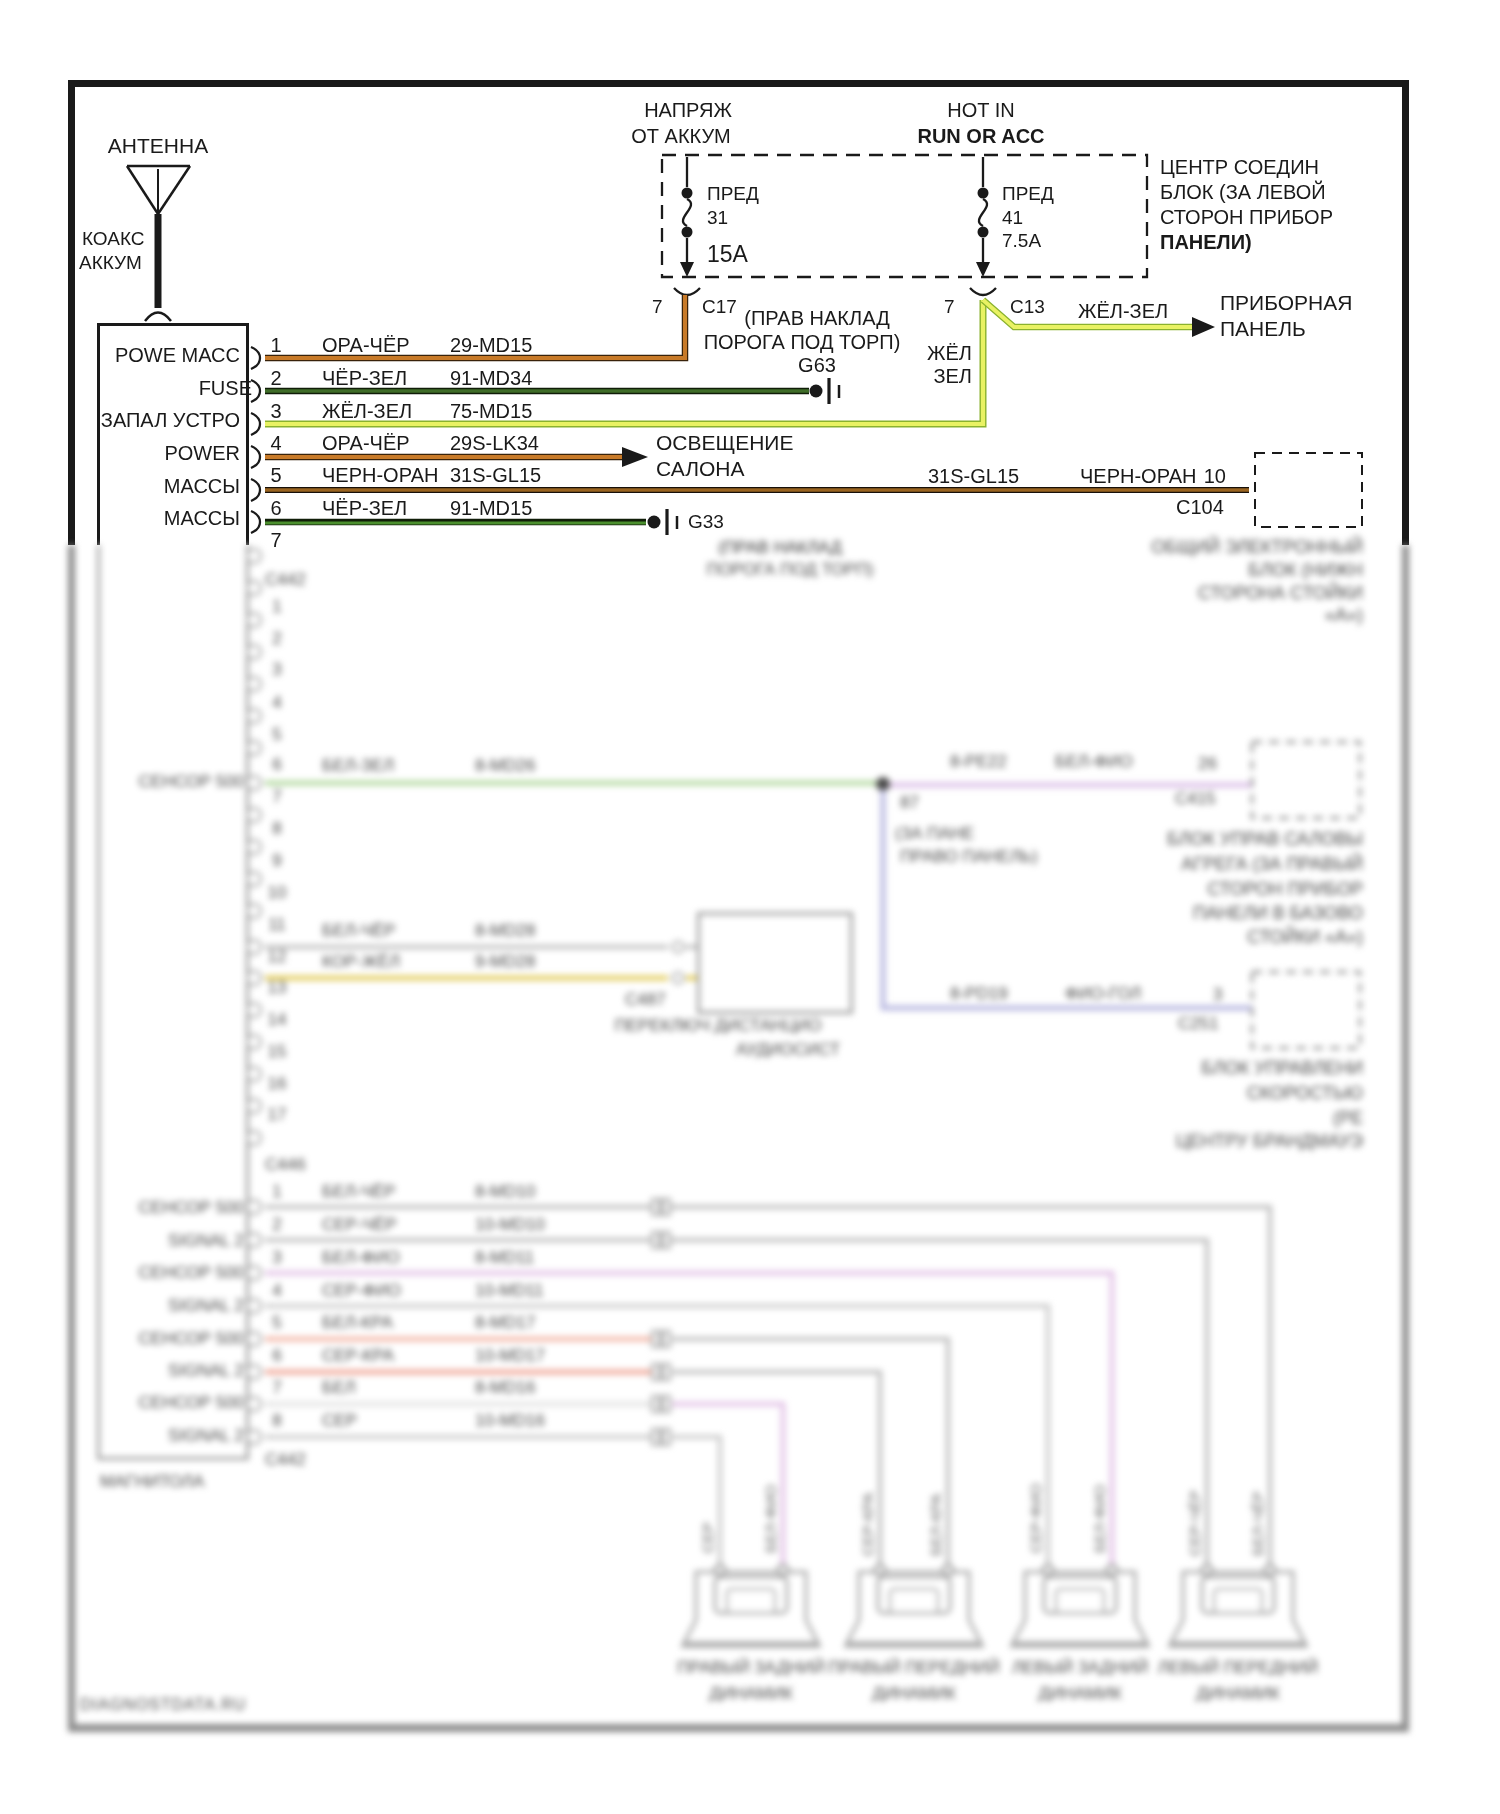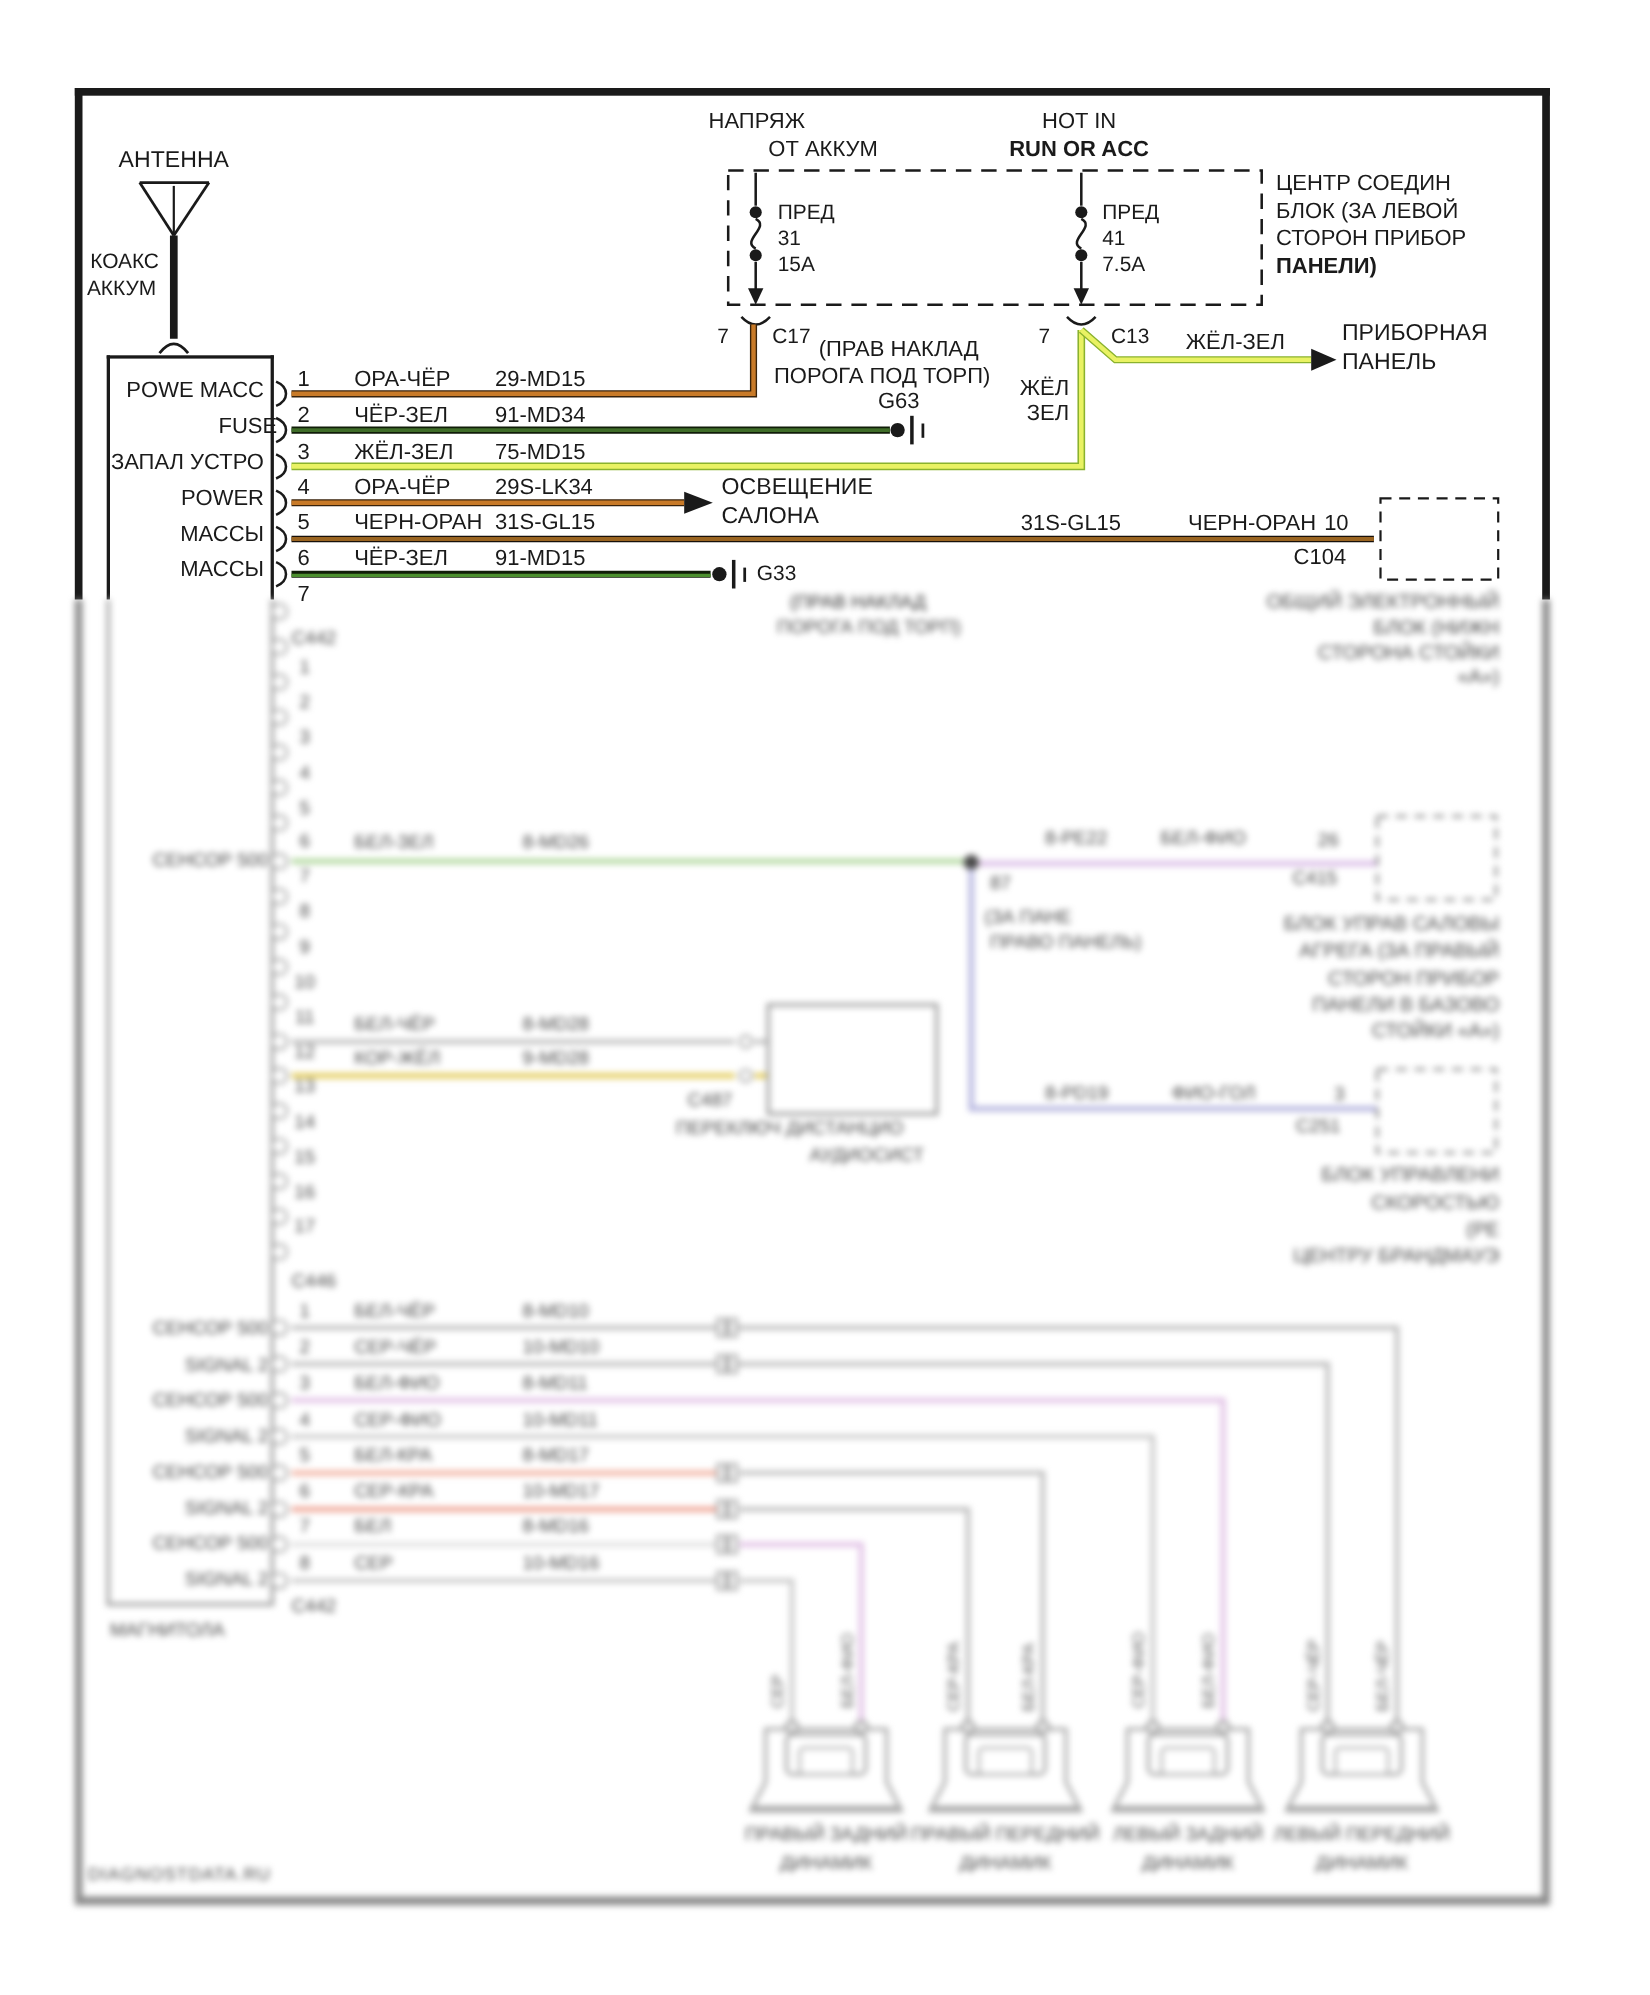--- a/index.html
+++ b/index.html
@@ -152,27 +152,27 @@
   <div class="t" style="left:450px;top:431px;">29S-LK34</div>
   <div class="t c" style="left:263px;top:463px;width:26px;">5</div>
   <div class="t" style="left:322px;top:463px;">ЧЕРН-ОРАН</div>
   <div class="t" style="left:450px;top:463px;">31S-GL15</div>
   <div class="t c" style="left:263px;top:496px;width:26px;">6</div>
   <div class="t" style="left:322px;top:496px;">ЧЁР-ЗЕЛ</div>
   <div class="t" style="left:450px;top:496px;">91-MD15</div>
   <div class="t c" style="left:263px;top:528px;width:26px;">7</div>
 
   <div class="t c" style="left:603px;top:98px;width:170px;">НАПРЯЖ</div>
-  <div class="t c" style="left:628px;top:124px;width:170px;text-align:right;">ОТ АККУМ</div>
+  <div class="t c" style="left:596px;top:124px;width:170px;">ОТ АККУМ</div>
   <div class="t c" style="left:896px;top:98px;width:170px;">HOT IN</div>
   <div class="t c" style="left:896px;top:124px;width:170px;font-weight:bold;">RUN OR ACC</div>
 
   <div class="t" style="left:707px;top:183px;font-size:19px;">ПРЕД</div>
   <div class="t" style="left:707px;top:207px;font-size:19px;">31</div>
-  <div class="t" style="left:707px;top:230px;font-size:19px;">15А</div>
+  <div class="t" style="left:707px;top:241px;font-size:23px;">15А</div>
   <div class="t" style="left:1002px;top:183px;font-size:19px;">ПРЕД</div>
   <div class="t" style="left:1002px;top:207px;font-size:19px;">41</div>
   <div class="t" style="left:1002px;top:230px;font-size:19px;">7.5А</div>
 
   <div class="t" style="left:1160px;top:155px;">ЦЕНТР СОЕДИН</div>
   <div class="t" style="left:1160px;top:180px;">БЛОК (ЗА ЛЕВОЙ</div>
   <div class="t" style="left:1160px;top:205px;">СТОРОН ПРИБОР</div>
   <div class="t" style="left:1160px;top:230px;font-weight:bold;">ПАНЕЛИ)</div>
 
   <div class="t" style="left:652px;top:296px;font-size:19px;">7</div>

